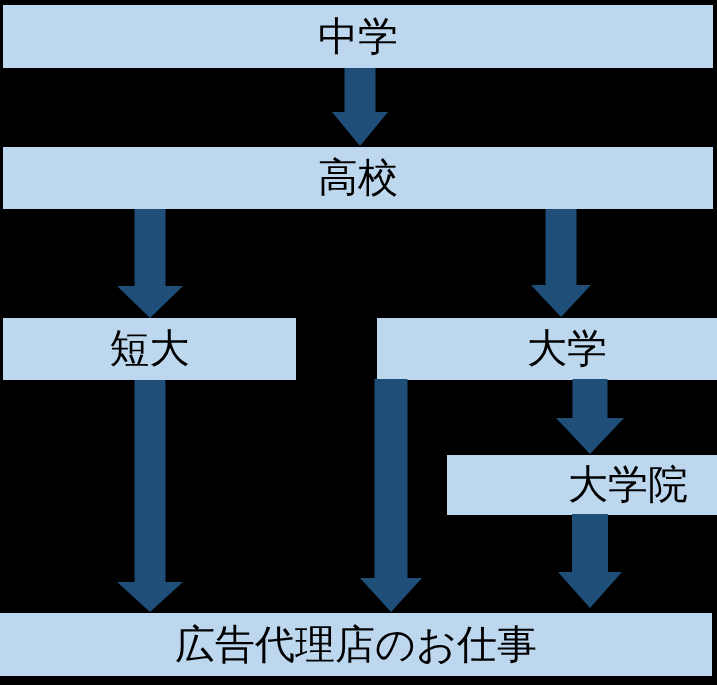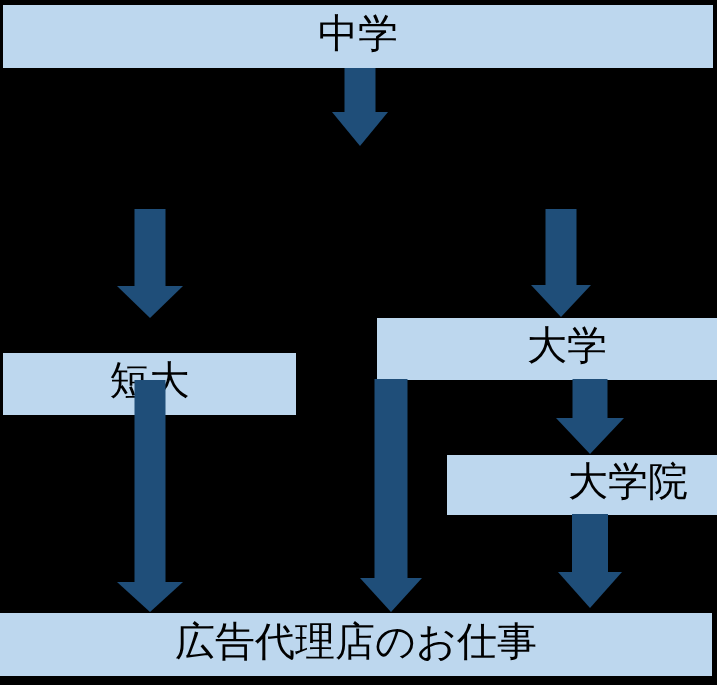--- a/index.html
+++ b/index.html
@@ -5,21 +5,21 @@
   html, body {
     margin: 0;
     padding: 0;
     background: var(--bg, #000000);
   }
   .canvas {
     position: relative;
     width: 717px;
     height: 685px;
     background: var(--bg, #000000);
-    font-family: Liberation Mono, monospace;
+    font-family: Liberation Serif, serif;
     overflow: hidden;
     text-align: center;
   }
   .node {
     position: absolute;
     background: var(--node-fill, #BDD7EE);
     color: var(--text, #000000);
     display: flex;
     align-items: center;
     justify-content: center;
@@ -51,22 +51,23 @@
     border-top: var(--hh) solid var(--arrow-color, #1F4E79);
   }
 </style>
 </head>
 <body>
 
 <div class="canvas">
 
   <div class="node" style="left:3px; top:5px; width:710px; height:63px;">中学</div>
 
+  <div class="node" style="left:3px; top:147px; width:710px; height:62px;">高校</div>
 
-  <div class="node" style="left:3px; top:318px; width:293px; height:62px;margin-top:35px;">短大</div>
+  <div class="node" style="left:3px; top:318px; width:293px; height:62px;">短大</div>
 
   <div class="node" style="left:333px; top:318px; width:380px; height:62px;margin-left:44px;">大学</div>
 
   <div class="node" style="left:447px; top:455px; width:266px; height:60px;padding-left:48px;">大学院</div>
 
   <div class="node" style="left:0; top:613px; width:712px; height:63px;">広告代理店のお仕事</div>
 
   <div class="arrow" style="left:331px; top:68px; width:57px; height:78px; --w:57px; --sw:31px; --hh:34px;">
     <div class="shaft"></div>
     <div class="head"></div>

